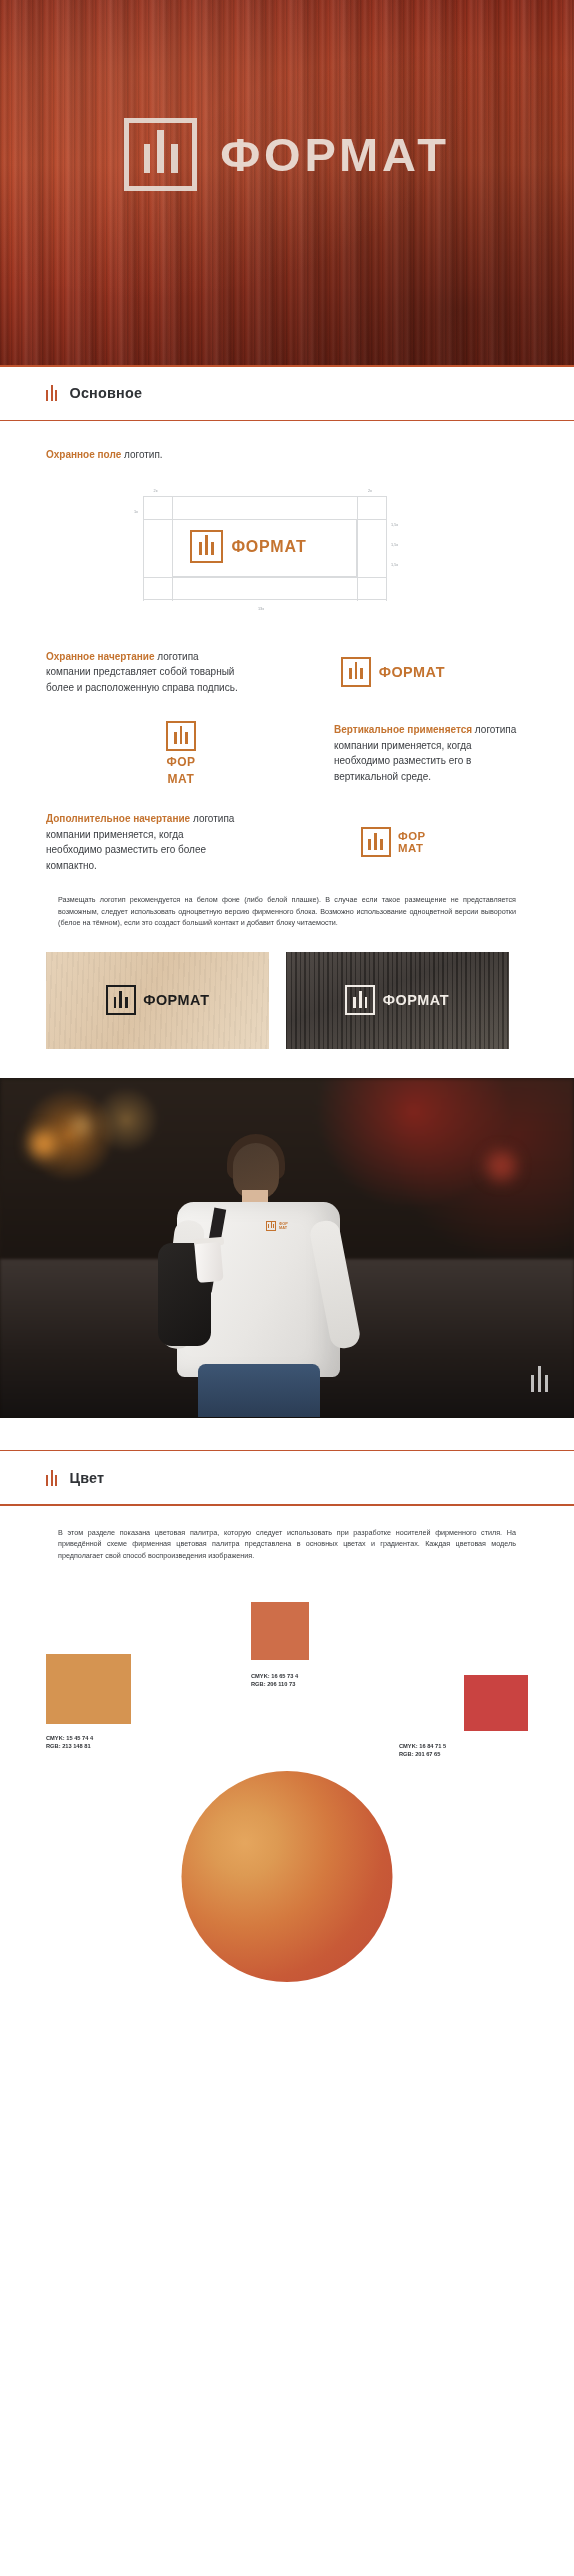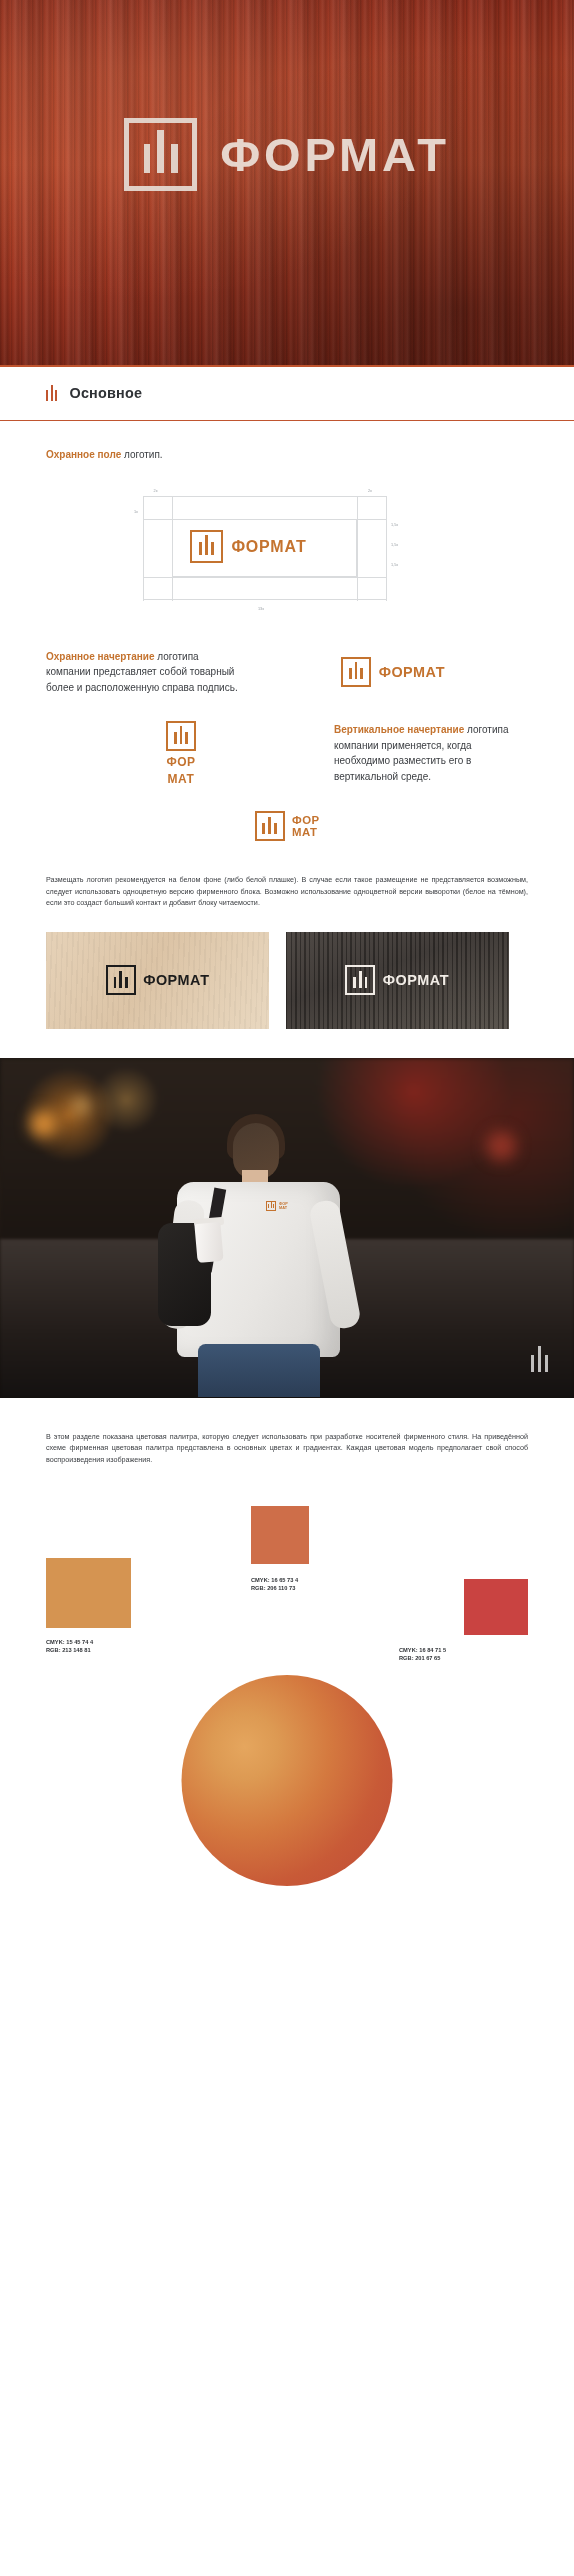--- a/index.html
+++ b/index.html
@@ -165,21 +165,21 @@
   .logo-v { display: flex; flex-direction: column; align-items: center; gap: 4.6px; }
   .logo-v .logo-word { font-size: 12px; line-height: 1.05; text-align: center; }
 
   .logo-stack { display: flex; align-items: center; gap: 7.6px; }
   .logo-stack .stack-words {
     display: flex; flex-direction: column;
     font-size: 11.4px; font-weight: 700; color: #c4732f; line-height: 1.1; letter-spacing: 0.4px;
   }
 
   
-  .para-block { padding: 0 46px; margin-top: 33px; }
+  .para-block { padding: 0 58px; margin-top: 21px; }
   .para-block p { font-size: 7.2px; line-height: 1.6; color: #3a3d41; text-align: justify; }
 
   
   .samples {
     display: flex;
     gap: 16.7px;
     padding: 0 46px;
     margin-top: 23px;
   }
   .sample { width: 223px; height: 97px; display: flex; align-items: center; justify-content: center; }
@@ -413,36 +413,39 @@
           <i></i>
           <i></i>
         </div>
       <div class="logo-word">ФОРМАТ</div>
     </div>
   </div>
 </div>
 
 <div class="variant reverse">
   <div class="txt">
-    <span class="body-text accent">Вертикальное начертание</span><span class="body-text"> логотипа компании применяется, когда необходимо разместить его в вертикальной среде.</span>
+    <span class="body-text accent">Вертикальное применяется</span><span class="body-text"> логотипа компании применяется, когда необходимо разместить его в вертикальной среде.</span>
   </div>
   <div class="art">
     <div class="logo-v">
       <div class="logo-mark m40">
           <i></i>
           <i></i>
           <i></i>
         </div>
       <div class="logo-word">ФОР</div>
       <div class="logo-word">МАТ</div>
     </div>
   </div>
 </div>
 
 <div class="variant">
+  <div class="txt">
+    <span class="body-text accent">Дополнительное начертание</span><span class="body-text"> логотипа компании применяется, когда необходимо разместить его более компактно.</span>
+  </div>
   <div class="art">
     <div class="logo-stack">
       <div class="logo-mark m40">
           <i></i>
           <i></i>
           <i></i>
         </div>
       <div class="stack-words">
         <span>ФОР</span>
         <span>МАТ</span>
@@ -512,20 +515,30 @@
   </div>
 
   <div class="ph-wm">
       <i></i>
       <i></i>
       <i></i>
     </div>
 </div>
 
 <div class="color-sec">
+  <div class="section-head">
+    <div class="sec-rule top"></div>
+    <div class="sec-rule bot"></div>
+    <div class="sec-mark">
+        <i></i>
+        <i></i>
+        <i></i>
+      </div>
+    <div class="sec-title">Цвет</div>
+  </div>
 
   <div class="para-block">
     <p>В этом разделе показана цветовая палитра, которую следует использовать при разработке носителей фирменного стиля. На приведённой схеме фирменная цветовая палитра представлена в основных цветах и градиентах. Каждая цветовая модель предполагает свой способ воспроизведения изображения.</p>
   </div>
 
   <div class="color-zone">
 
     <div class="sw sw-top">
       <div class="chip" style="background:#ce6e49;"></div>
     </div>

